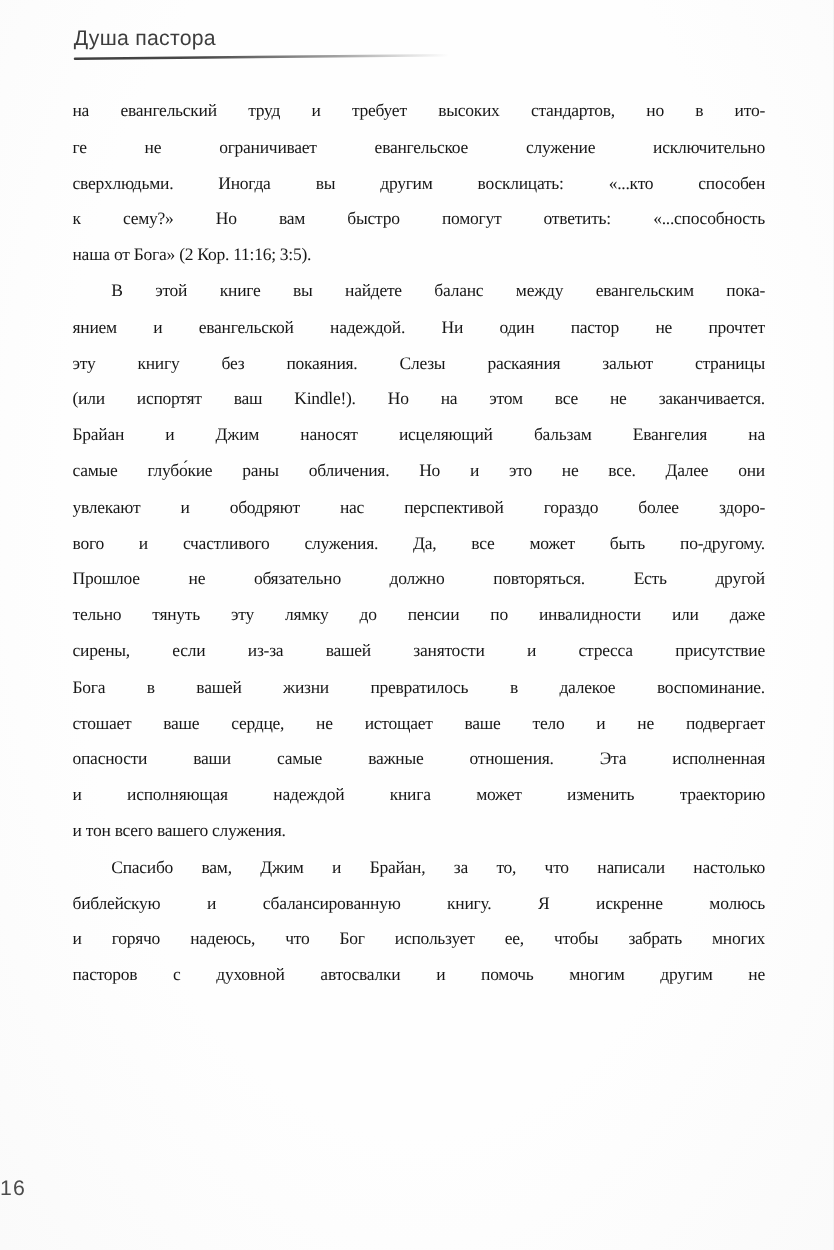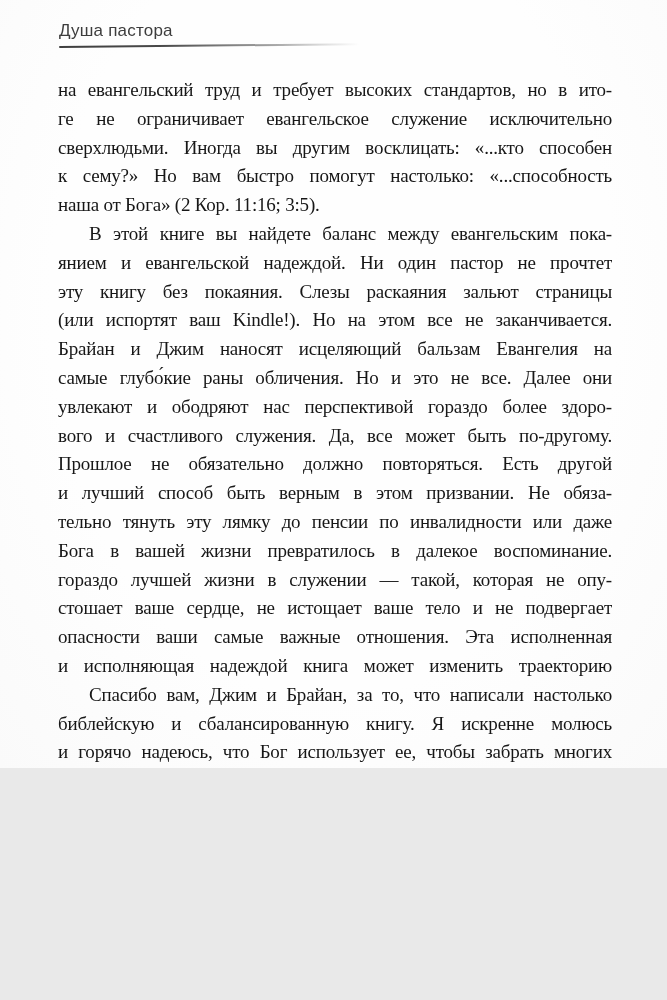--- a/index.html
+++ b/index.html
@@ -3,21 +3,21 @@
 <meta charset="utf-8">
 <style>
   html, body {
     margin: 0;
     padding: 0;
     background: #e9e9e9;
   }
   .page {
     position: relative;
     width: 667px;
-    height: 768px;
+    height: 1000px;
     margin: 0 auto;
     background: radial-gradient(ellipse at 50% 40%, #fefefe 60%, #fafafa 100%);
     overflow: hidden;
     font-family: "Liberation Serif", "DejaVu Serif", serif;
   }
   .running-head {
     position: absolute;
     top: 20px;
     left: 59px;
     width: 554px;
@@ -41,21 +41,21 @@
       rgba(140,140,140,0) 100%);
     transform: rotate(-0.55deg);
     transform-origin: left center;
   }
   .text-block {
     position: absolute;
     top: 76px;
     left: 58px;
     width: 554px;
     color: #171717;
-    font-size: 19px;
+    font-size: 14px;
     letter-spacing: -0.2px;
   }
   .paragraph { margin: 0; }
   .line {
     height: 28.8px;
     line-height: 28.8px;
     text-align: justify;
     text-align-last: justify;
     overflow: hidden;
     white-space: normal;
@@ -64,65 +64,64 @@
     text-align-last: left;
   }
   .line.first-indent {
     text-indent: 31px;
   }
   .folio {
     position: absolute;
     top: 941px;
     left: 0;
     width: 667px;
-    text-align: center;
     font-family: "Liberation Sans", "DejaVu Sans", sans-serif;
     font-weight: 300;
-    font-size: 24px;
+    font-size: 17px;
     color: #4c4c4c;
     letter-spacing: 1px;
   }
 </style>
 </head>
 <body>
 
 <div class="page">
 
   <header class="running-head">
     <div class="head-title">Душа пастора</div>
     <div class="head-rule"></div>
   </header>
 
   <main class="text-block" id="paragraphs">
       <div class="paragraph">
         <div class="line">на евангельский труд и требует высоких стандартов, но в ито-</div>
         <div class="line">ге не ограничивает евангельское служение исключительно</div>
         <div class="line">сверхлюдьми. Иногда вы другим восклицать: «...кто способен</div>
-        <div class="line">к сему?» Но вам быстро помогут настолько: «...способность</div>
+        <div class="line">к сему?» Но вам быстро помогут ответить: «...способность</div>
         <div class="line para-end">наша от Бога» (2 Кор. 11:16; 3:5).</div>
       </div>
       <div class="paragraph">
         <div class="line first-indent">В этой книге вы найдете баланс между евангельским пока-</div>
         <div class="line">янием и евангельской надеждой. Ни один пастор не прочтет</div>
         <div class="line">эту книгу без покаяния. Слезы раскаяния зальют страницы</div>
         <div class="line">(или испортят ваш Kindle!). Но на этом все не заканчивается.</div>
         <div class="line">Брайан и Джим наносят исцеляющий бальзам Евангелия на</div>
         <div class="line">самые глубо́кие раны обличения. Но и это не все. Далее они</div>
         <div class="line">увлекают и ободряют нас перспективой гораздо более здоро-</div>
         <div class="line">вого и счастливого служения. Да, все может быть по-другому.</div>
         <div class="line">Прошлое не обязательно должно повторяться. Есть другой</div>
-        <div class="line">и лучший способ быть верным в этом призвании. Не обяза-</div>
         <div class="line">тельно тянуть эту лямку до пенсии по инвалидности или даже</div>
       </div>
       <div class="paragraph">
+        <div class="line">сирены, если из-за вашей занятости и стресса присутствие</div>
         <div class="line">Бога в вашей жизни превратилось в далекое воспоминание.</div>
-        <div class="line">гораздо лучшей жизни в служении — такой, которая не опу-</div>
         <div class="line">стошает ваше сердце, не истощает ваше тело и не подвергает</div>
         <div class="line">опасности ваши самые важные отношения. Эта исполненная</div>
         <div class="line">и исполняющая надеждой книга может изменить траекторию</div>
+        <div class="line para-end">и тон всего вашего служения.</div>
       </div>
       <div class="paragraph">
         <div class="line first-indent">Спасибо вам, Джим и Брайан, за то, что написали настолько</div>
         <div class="line">библейскую и сбалансированную книгу. Я искренне молюсь</div>
         <div class="line">и горячо надеюсь, что Бог использует ее, чтобы забрать многих</div>
         <div class="line">пасторов с духовной автосвалки и помочь многим другим не</div>
       </div>
     </main>
 
   <footer class="folio">

